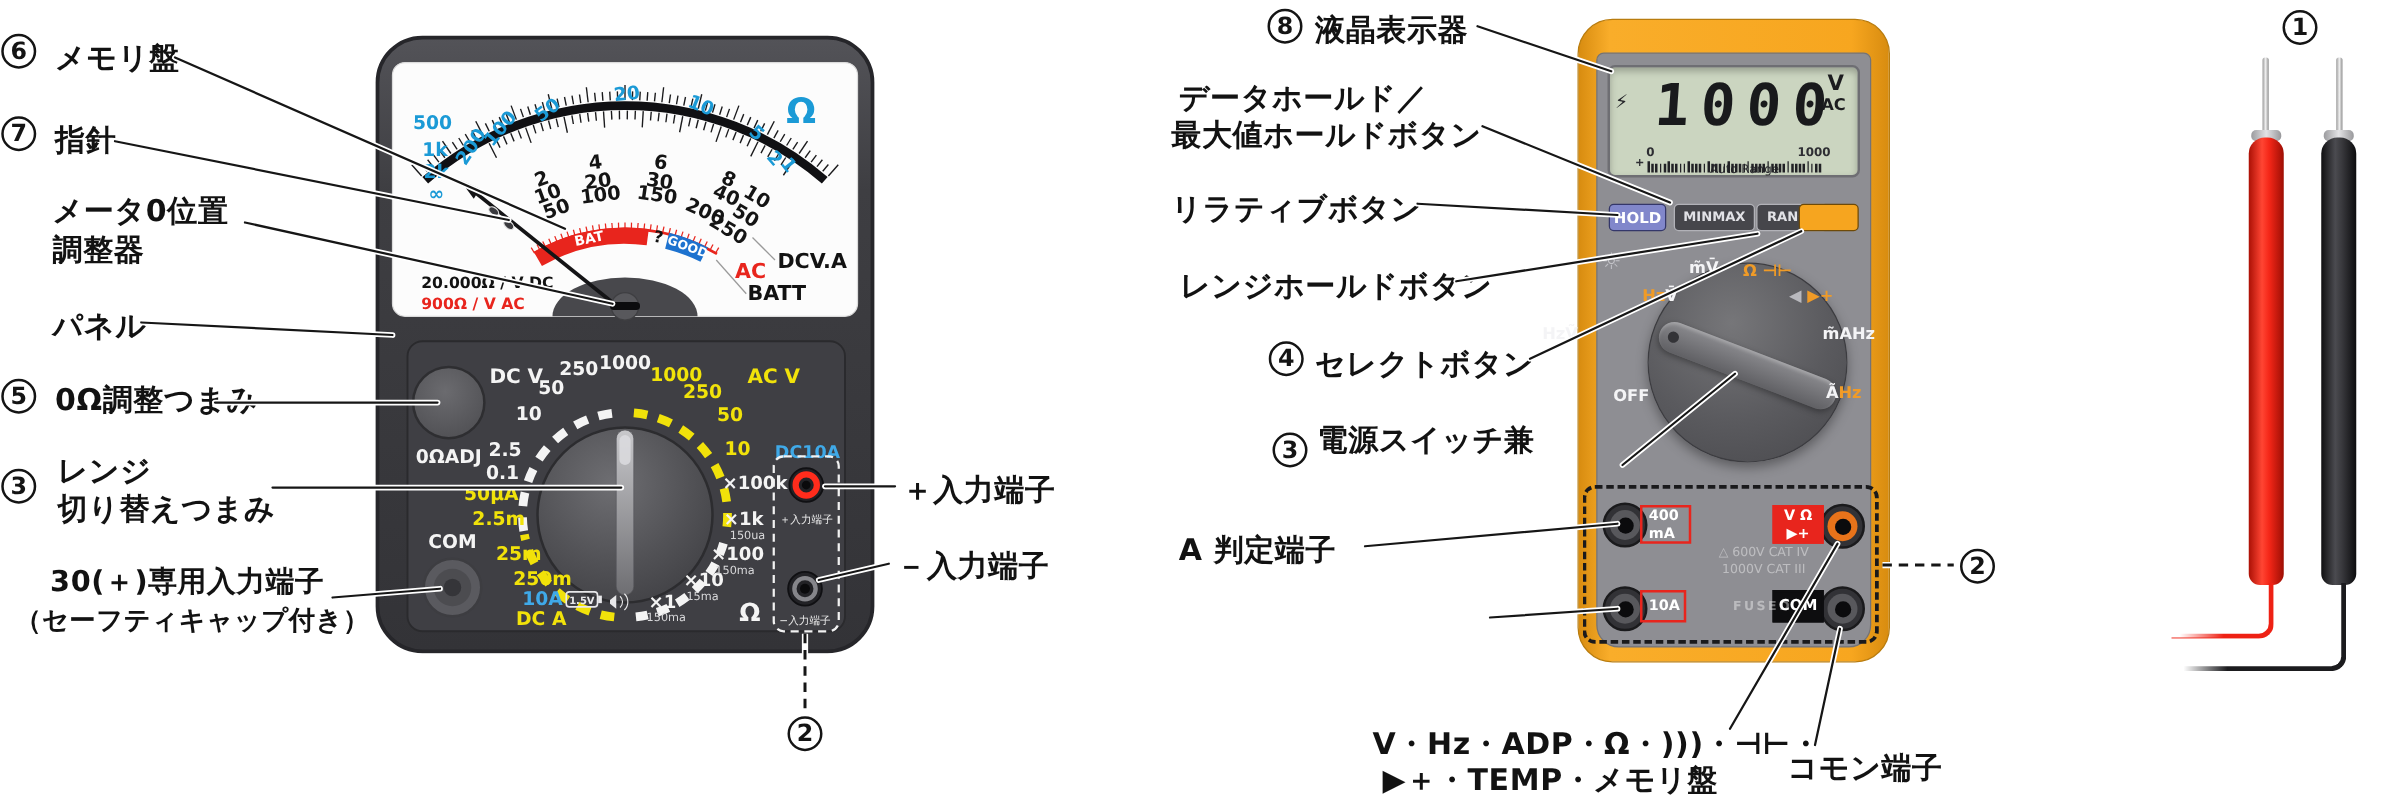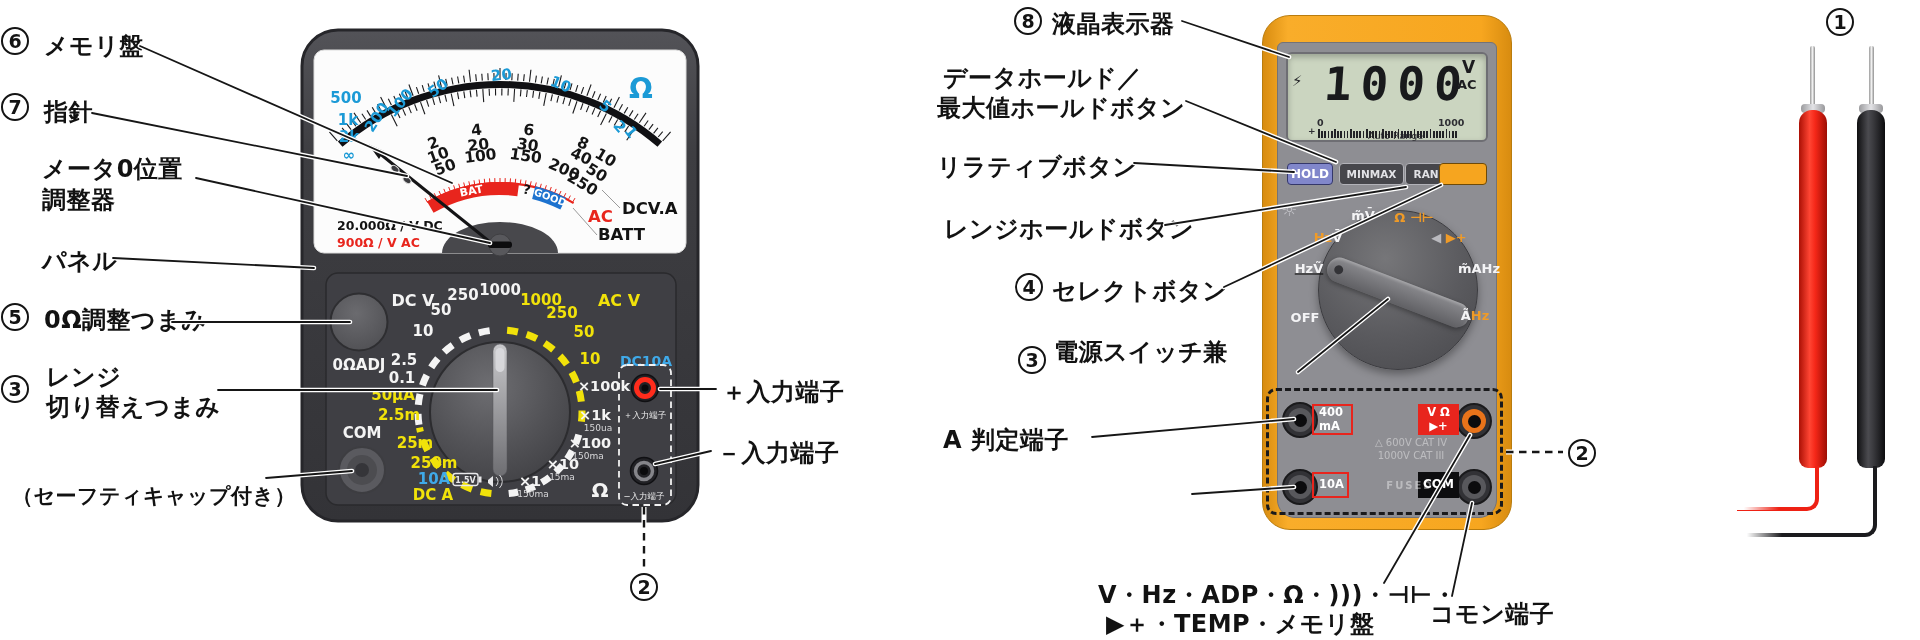--- a/index.html
+++ b/index.html
@@ -441,20 +441,21 @@
   <div class="cnum" style="left:1px;top:93px;">7</div>
   <div class="lbl" style="left:44px;top:96px;">指針</div>
   <div class="lbl" style="left:42px;top:153px;">メータ0位置</div>
   <div class="lbl" style="left:42px;top:184px;">調整器</div>
   <div class="lbl" style="left:42px;top:245px;">パネル</div>
   <div class="cnum" style="left:1px;top:303px;">5</div>
   <div class="lbl" style="left:44px;top:304px;">0Ω調整つまみ</div>
   <div class="cnum" style="left:1px;top:375px;">3</div>
   <div class="lbl" style="left:46px;top:361px;">レンジ</div>
   <div class="lbl" style="left:46px;top:391px;">切り替えつまみ</div>
+  <div class="lbl" style="left:40px;top:450px;font-size:23px;">30(＋)専用入力端子</div>
   <div class="lbl sm" style="left:12px;top:482px;">（セーフティキャップ付き）</div>
 
   <div class="lbl" style="left:722px;top:376px;">＋入力端子</div>
   <div class="lbl" style="left:717px;top:437px;">－入力端子</div>
   <div class="cnum" style="left:630px;top:573px;">2</div>
 
   <div class="cnum" style="left:1014px;top:7px;">8</div>
   <div class="lbl" style="left:1052px;top:8px;">液晶表示器</div>
   <div class="lbl" style="left:943px;top:62px;">データホールド／</div>
   <div class="lbl" style="left:937px;top:92px;">最大値ホールドボタン</div>
@@ -469,21 +470,21 @@
   <div class="lbl" style="left:1106px;top:608px;">▶＋・TEMP・メモリ盤</div>
   <div class="lbl" style="left:1430px;top:598px;">コモン端子</div>
   <div class="cnum" style="left:1568px;top:439px;">2</div>
   <div class="cnum" style="left:1826px;top:8px;">1</div>
 
   <div id="dmm-dial-labels">
       <span class="dial-lab" style="left: 1363px; top: 215px;"><span class="c-w">m̃V̄</span></span>
       <span class="dial-lab" style="left: 1414px; top: 217px;"><span class="c-o">Ω ⊣⊢</span></span>
       <span class="dial-lab" style="left: 1328px; top: 237px;"><span class="c-o">Hz</span><span class="c-w">V̄</span></span>
       <span class="dial-lab" style="left: 1449px; top: 237px;"><span class="c-g">◀ </span><span class="c-o">▶+</span></span>
-      <span class="dial-lab" style="left: 1309px; top: 268px; text-decoration: underline;"><span class="c-w">HzṼ</span></span>
+      <span class="dial-lab" style="left: 1248px; top: 268px;"><span class="c-w">HzṼ</span></span>
       <span class="dial-lab" style="left: 1479px; top: 268px;"><span class="c-w">m̃AHz</span></span>
       <span class="dial-lab" style="left: 1305px; top: 317px;"><span class="c-w">OFF</span></span>
       <span class="dial-lab" style="left: 1475px; top: 315px;"><span class="c-w">Ã</span><span class="c-o">Hz</span></span>
     </div>
 
   <div id="lines-holder" class="abs" style="left:0;top:0;width:1920px;height:640px;pointer-events:none;"><svg width="1920" height="640" viewBox="0 0 1920 640">
         <line x1="140" y1="46" x2="452" y2="183" stroke="#fff" stroke-width="4.6" stroke-linecap="round"></line>
         <line x1="92" y1="113" x2="407" y2="176" stroke="#fff" stroke-width="4.6" stroke-linecap="round"></line>
         <line x1="196" y1="178" x2="490" y2="243" stroke="#fff" stroke-width="4.6" stroke-linecap="round"></line>
         <line x1="113" y1="258" x2="314" y2="268" stroke="#fff" stroke-width="4.6" stroke-linecap="round"></line>

